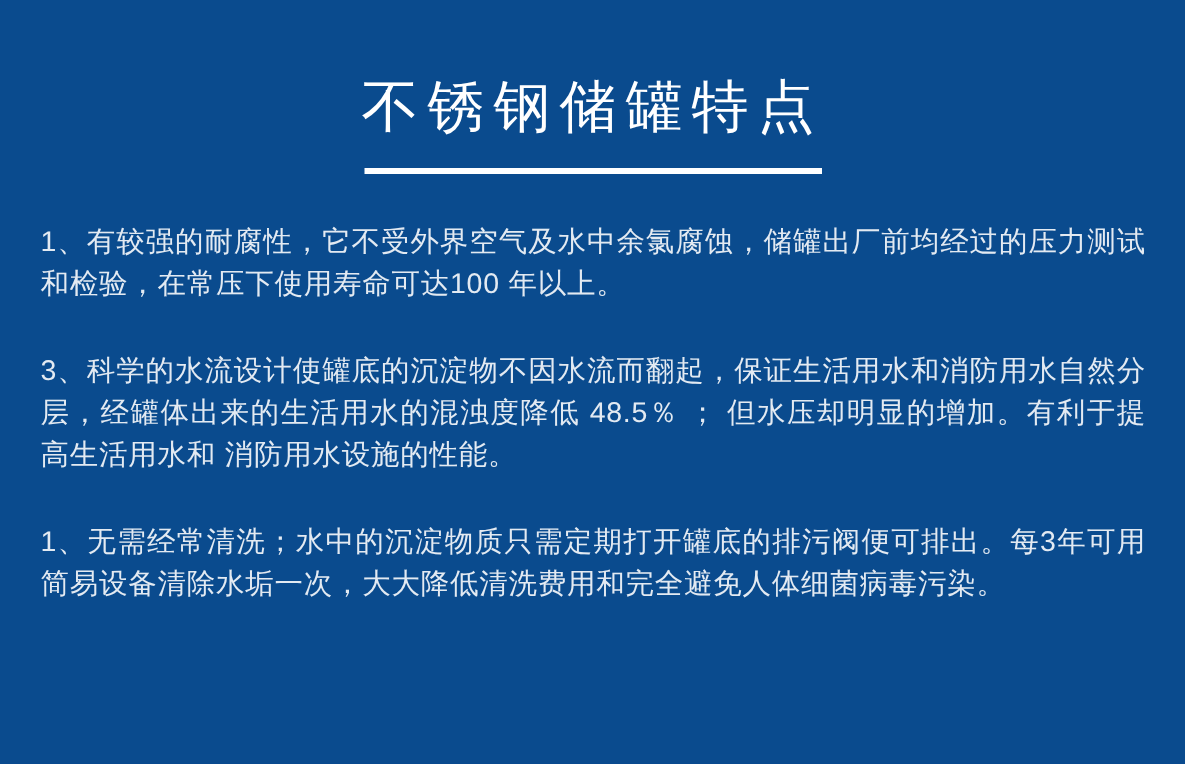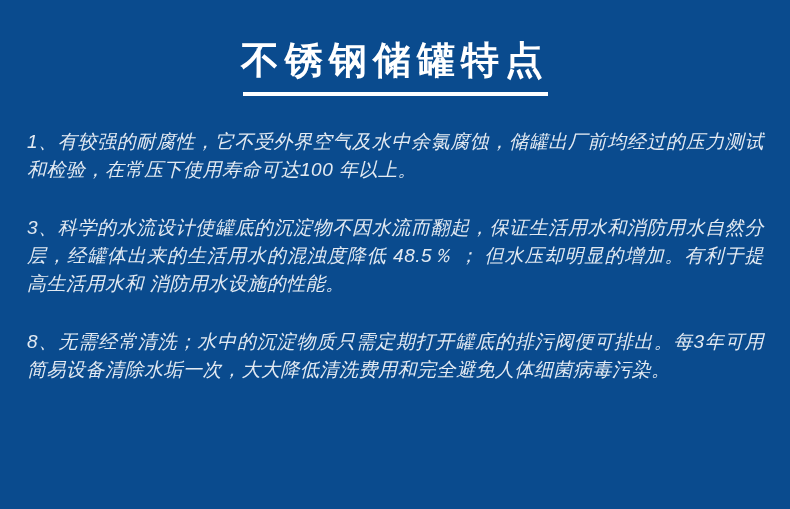--- a/index.html
+++ b/index.html
@@ -17,56 +17,55 @@
     width: 790px;
     height: 509px;
     box-sizing: border-box;
     background: var(--bg-color, #0a4b8e);
   }
   .header {
     padding-top: 32px;
     text-align: center;
   }
   .title {
-    margin: 4px;
+    margin: 16px;
     font-size: 38px;
     line-height: 48px;
-    font-weight: bold;
+    font-weight: normal;
     letter-spacing: 6px;
     color: var(--accent-color, #ffffff);
   }
   .title-underline {
     width: 305px;
     height: 4px;
     margin: 8px auto 0;
     background: var(--accent-color, #ffffff);
   }
   .feature-list {
     margin-top: 32px;
     padding: 0 26px 0 27px;
   }
   .feature {
     margin: 0 0 30px 0;
     font-size: 19px;
     line-height: 28px;
     letter-spacing: 0.5px;
     color: var(--text-color, #e3eaf2);
     text-align: justify;
-    font-style: italic;
   }
   .feature:last-child {
     margin-bottom: 0;
   }
 </style>
 </head>
 <body>
 
 <div class="page">
   <header class="header">
     <h1 class="title">不锈钢储罐特点</h1>
     <div class="title-underline"></div>
   </header>
   <main class="feature-list">
     <p class="feature">1、有较强的耐腐性，它不受外界空气及水中余氯腐蚀，储罐出厂前均经过的压力测试和检验，在常压下使用寿命可达100 年以上。</p>
     <p class="feature">3、科学的水流设计使罐底的沉淀物不因水流而翻起，保证生活用水和消防用水自然分层，经罐体出来的生活用水的混浊度降低 48.5％ ； 但水压却明显的增加。有利于提高生活用水和 消防用水设施的性能。</p>
-    <p class="feature">8、无需经常清洗；水中的沉淀物质只需定期打开罐底的排污阀便可排出。每3年可用简易设备清除水垢一次，大大降低清洗费用和完全避免人体细菌病毒污染。</p>
+    <p class="feature">1、无需经常清洗；水中的沉淀物质只需定期打开罐底的排污阀便可排出。每3年可用简易设备清除水垢一次，大大降低清洗费用和完全避免人体细菌病毒污染。</p>
   </main>
 </div>
 
 </body></html>

